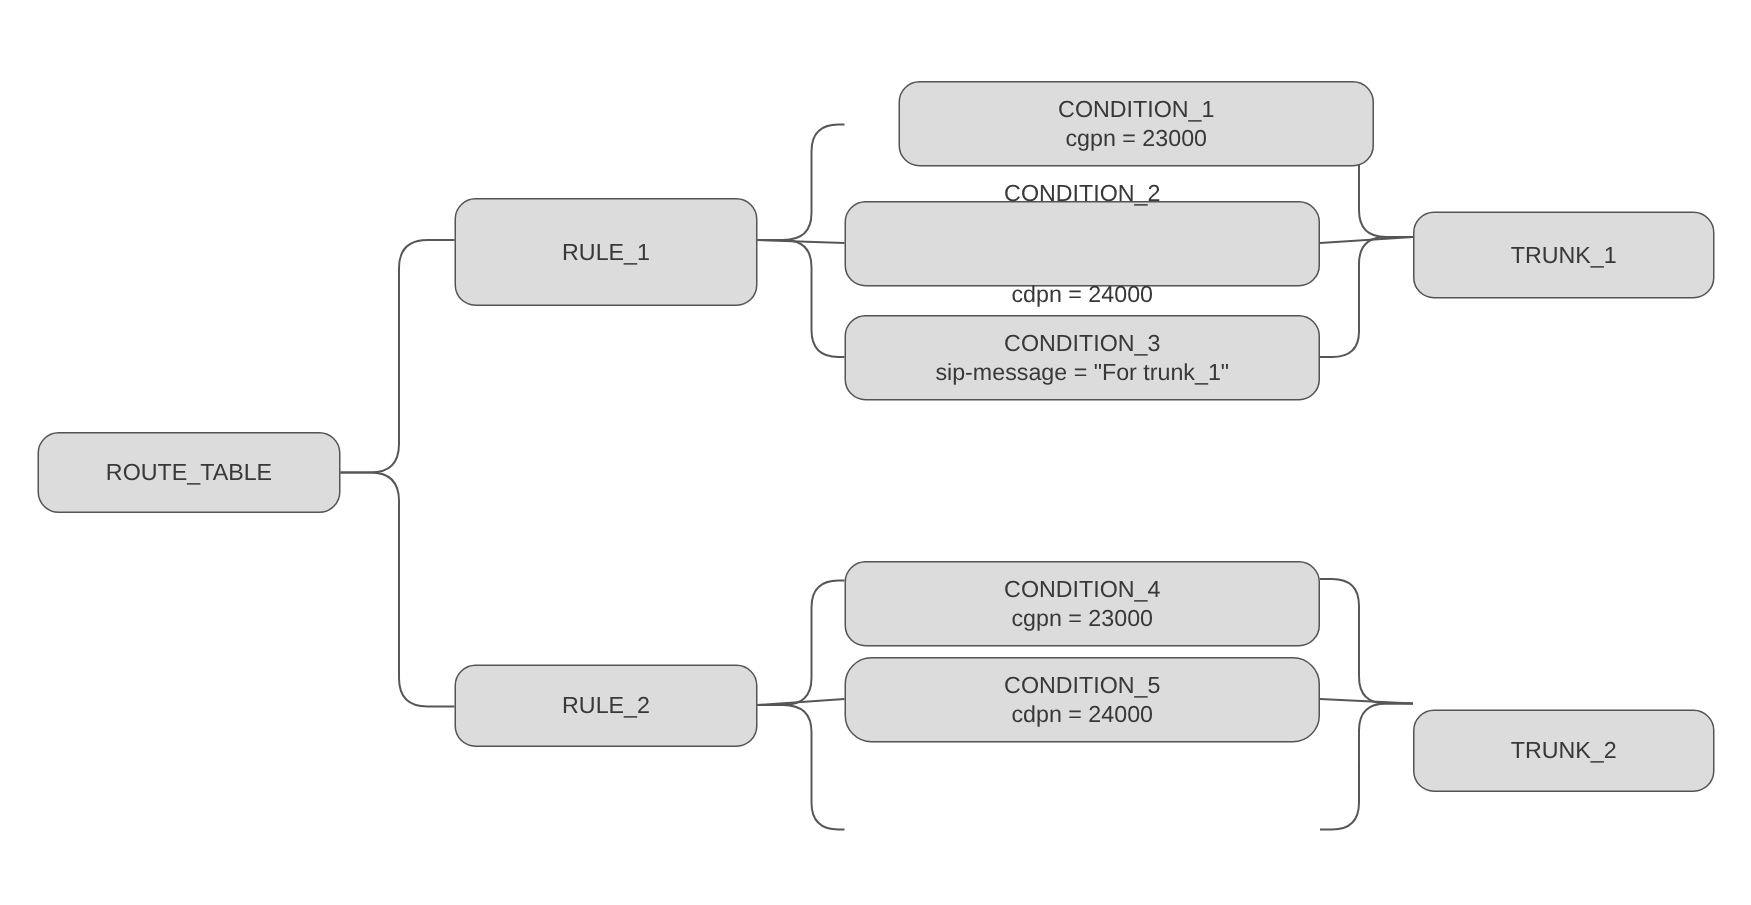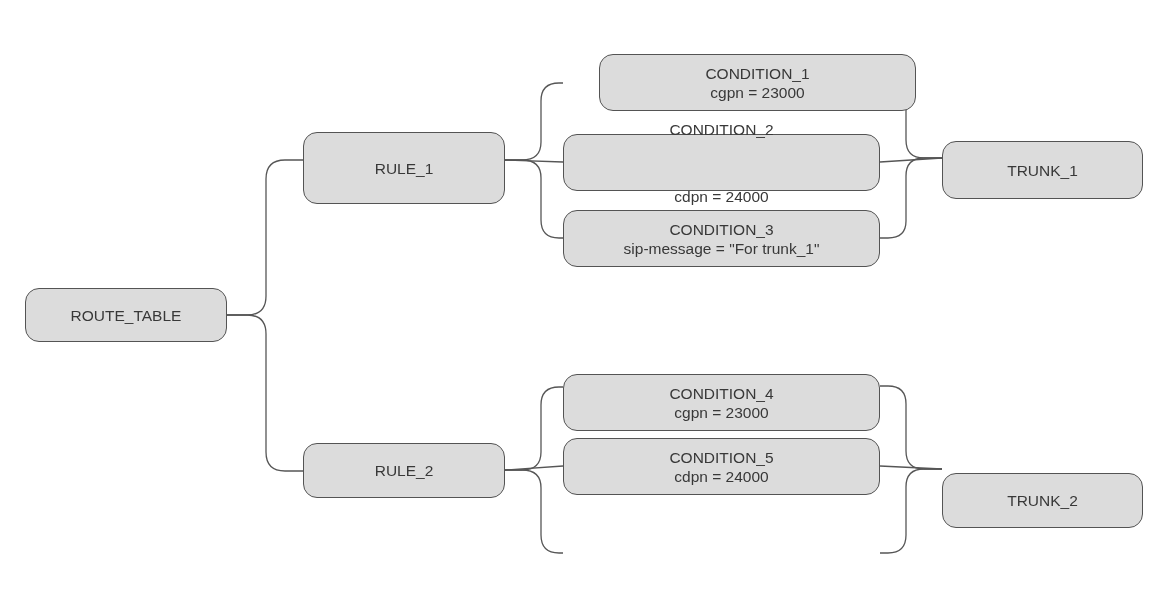--- a/index.html
+++ b/index.html
@@ -38,21 +38,21 @@
     white-space: nowrap;
   }
   
   #n-route-table { left: 25px;  top: 288px; width: 202px; height: 54px; justify-content: center; }
   #n-rule-1      { left: 303px; top: 132px; width: 202px; height: 72px; align-items: center; }
   #n-rule-2      { left: 303px; top: 443px; width: 202px; height: 55px; }
   #n-condition-1 { left: 563px; top: 54px;  width: 317px; height: 57px; margin-left: 36px; }
   #n-condition-2 { left: 563px; top: 134px; width: 317px; height: 57px; gap: 48px; }
   #n-condition-3 { left: 563px; top: 210px; width: 317px; height: 57px; }
   #n-condition-4 { left: 563px; top: 374px; width: 317px; height: 57px; }
-  #n-condition-5 { left: 563px; top: 438px; width: 317px; height: 57px; }
+  #n-condition-5 { left: 563px; top: 438px; width: 317px; height: 57px; border-radius: 18px; }
   #n-condition-6 { left: 563px; top: 524px; width: 317px; height: 57px; }
   #n-trunk-1     { left: 942px; top: 129px; width: 201px; height: 58px; margin-top: 12px; }
   #n-trunk-2     { left: 942px; top: 442px; width: 201px; height: 55px; margin-top: 31px; }
 </style>
 </head>
 <body>
 
 <div class="canvas">
 
   <svg id="edges" viewBox="0 0 1167 603" xmlns="http://www.w3.org/2000/svg" aria-hidden="true">

